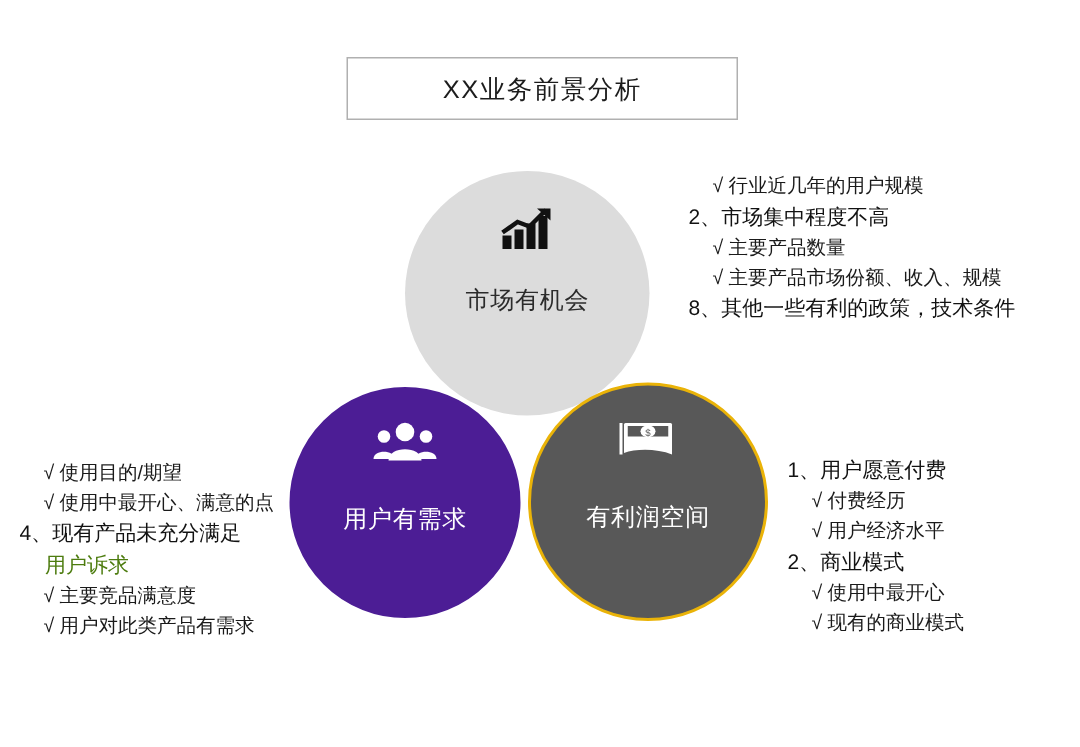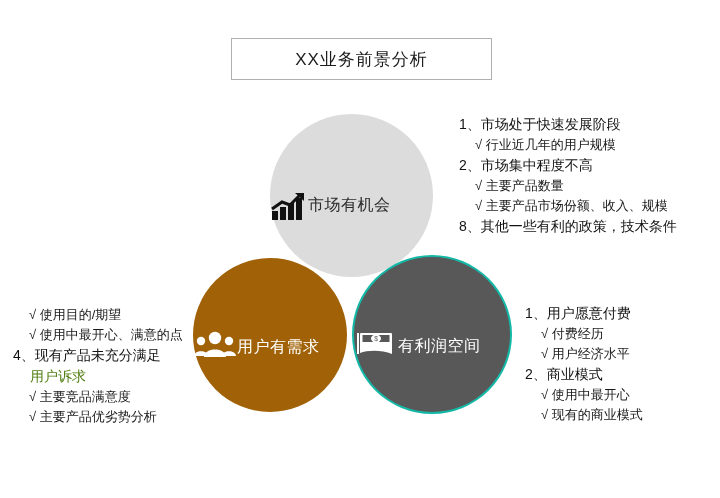--- a/index.html
+++ b/index.html
@@ -38,47 +38,48 @@
     font-size: 17px;
     letter-spacing: 1px;
     color: #1c1c1c;
   }
 
   
   .circle {
     position: absolute;
     border-radius: 50%;
     display: flex;
+    flex-direction: column;
     align-items: center;
     box-sizing: border-box;
   }
   .circle-top {
     left: 270px;
     top: 114px;
     width: 163px;
     height: 163px;
     background: #dcdcdc;
     z-index: 1;
   }
   .circle-left {
     left: 191px;
     top: 256px;
     width: 158px;
     height: 158px;
-    background: #a16207;
+    background: #4c1d95;
     border: 2px solid #ffffff;
     z-index: 3;
   }
   .circle-right {
     left: 352px;
     top: 255px;
     width: 160px;
     height: 159px;
     background: #585858;
-    border: 2px solid #14b8a6;
+    border: 2px solid #eab308;
     z-index: 2;
   }
 
   .circle-icon {
     margin-top: 22px;
     height: 34px;
     display: flex;
     align-items: center;
     justify-content: center;
   }
@@ -185,35 +186,34 @@
         <rect x="8.5" y="5" width="27" height="7" fill="#585858"></rect>
         <ellipse cx="22" cy="8.5" rx="5" ry="4" fill="#ffffff"></ellipse>
         <text x="22" y="11.4" font-size="6.5" text-anchor="middle" fill="#585858" font-family="Liberation Sans, sans-serif">$</text>
         <rect x="3" y="3" width="2" height="21" fill="#ffffff"></rect>
       </svg>
     </span>
     <span class="circle-label">有利润空间</span>
   </div>
 
   <div class="notes notes-topright">
-    <span class="note-line note-main">1、市场处于快速发展阶段</span>
     <span class="note-line note-sub">√ 行业近几年的用户规模</span>
     <span class="note-line note-main">2、市场集中程度不高</span>
     <span class="note-line note-sub">√ 主要产品数量</span>
     <span class="note-line note-sub">√  主要产品市场份额、收入、规模</span>
     <span class="note-line note-main">8、其他一些有利的政策，技术条件</span>
   </div>
 
   <div class="notes notes-left">
     <span class="note-line note-sub">√ 使用目的/期望</span>
     <span class="note-line note-sub">√ 使用中最开心、满意的点</span>
     <span class="note-line note-main">4、现有产品未充分满足</span>
     <span class="note-line note-cont">用户诉求</span>
     <span class="note-line note-sub">√ 主要竞品满意度</span>
-    <span class="note-line note-sub">√ 主要产品优劣势分析</span>
+    <span class="note-line note-sub">√ 用户对此类产品有需求</span>
   </div>
 
   <div class="notes notes-bottomright">
     <span class="note-line note-main">1、用户愿意付费</span>
     <span class="note-line note-sub">√ 付费经历</span>
     <span class="note-line note-sub">√ 用户经济水平</span>
     <span class="note-line note-main">2、商业模式</span>
     <span class="note-line note-sub">√ 使用中最开心</span>
     <span class="note-line note-sub">√  现有的商业模式</span>
   </div>

